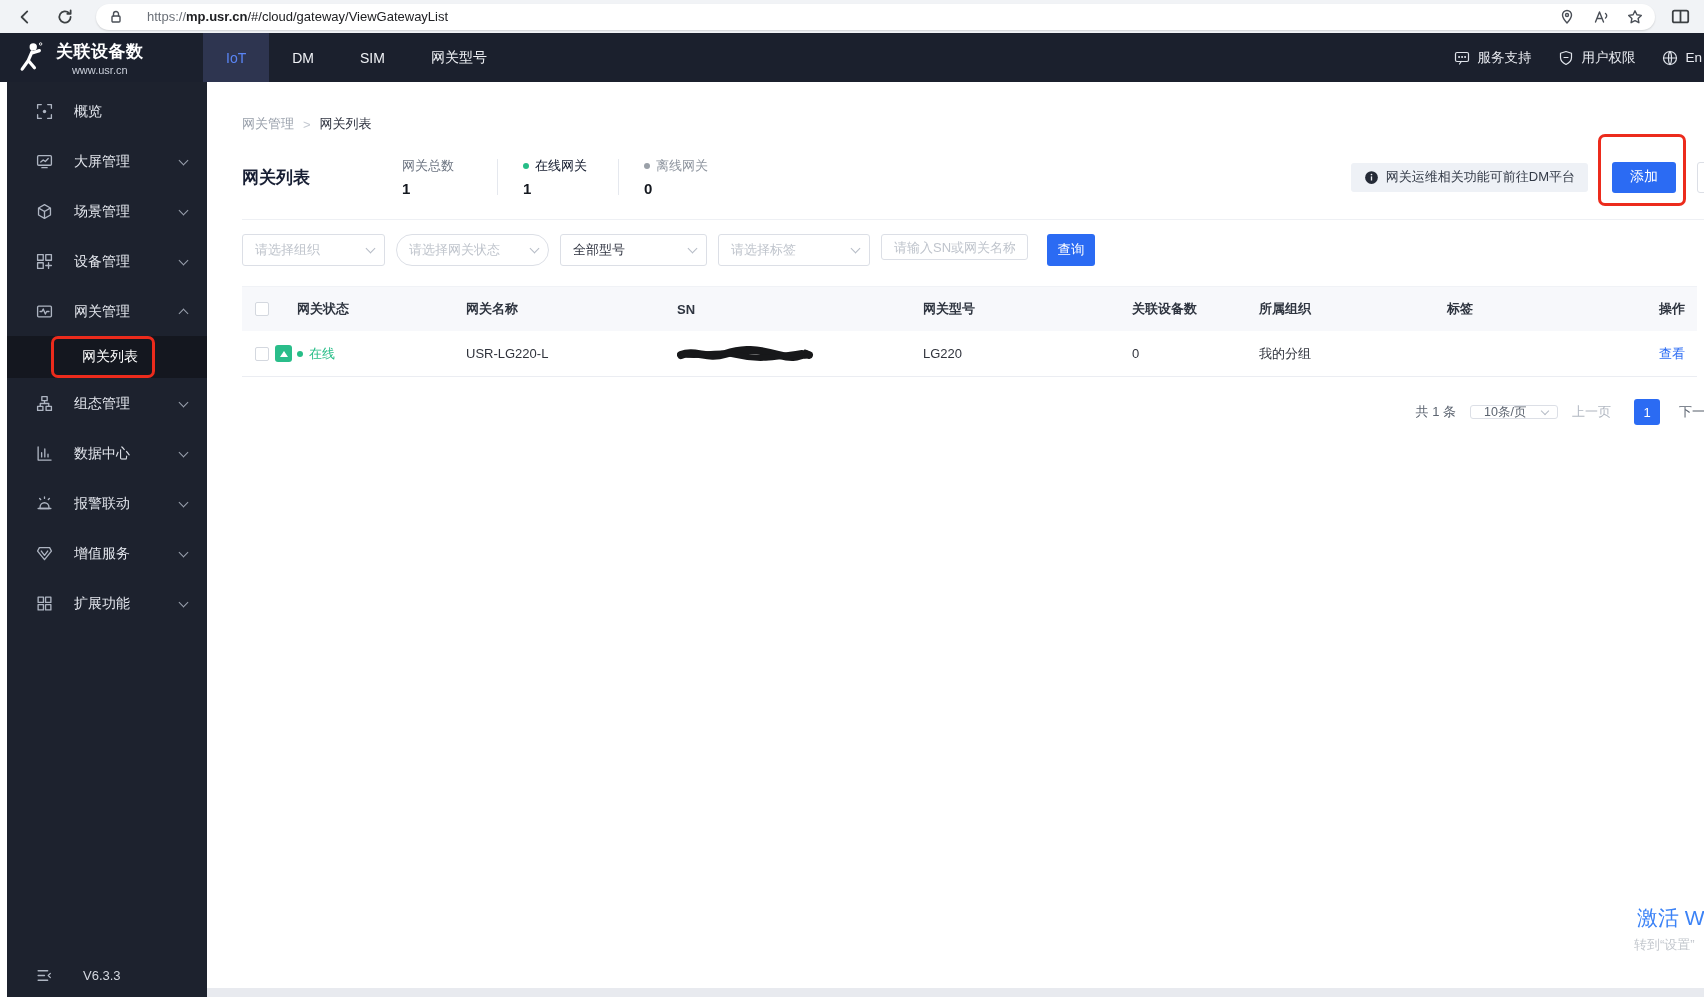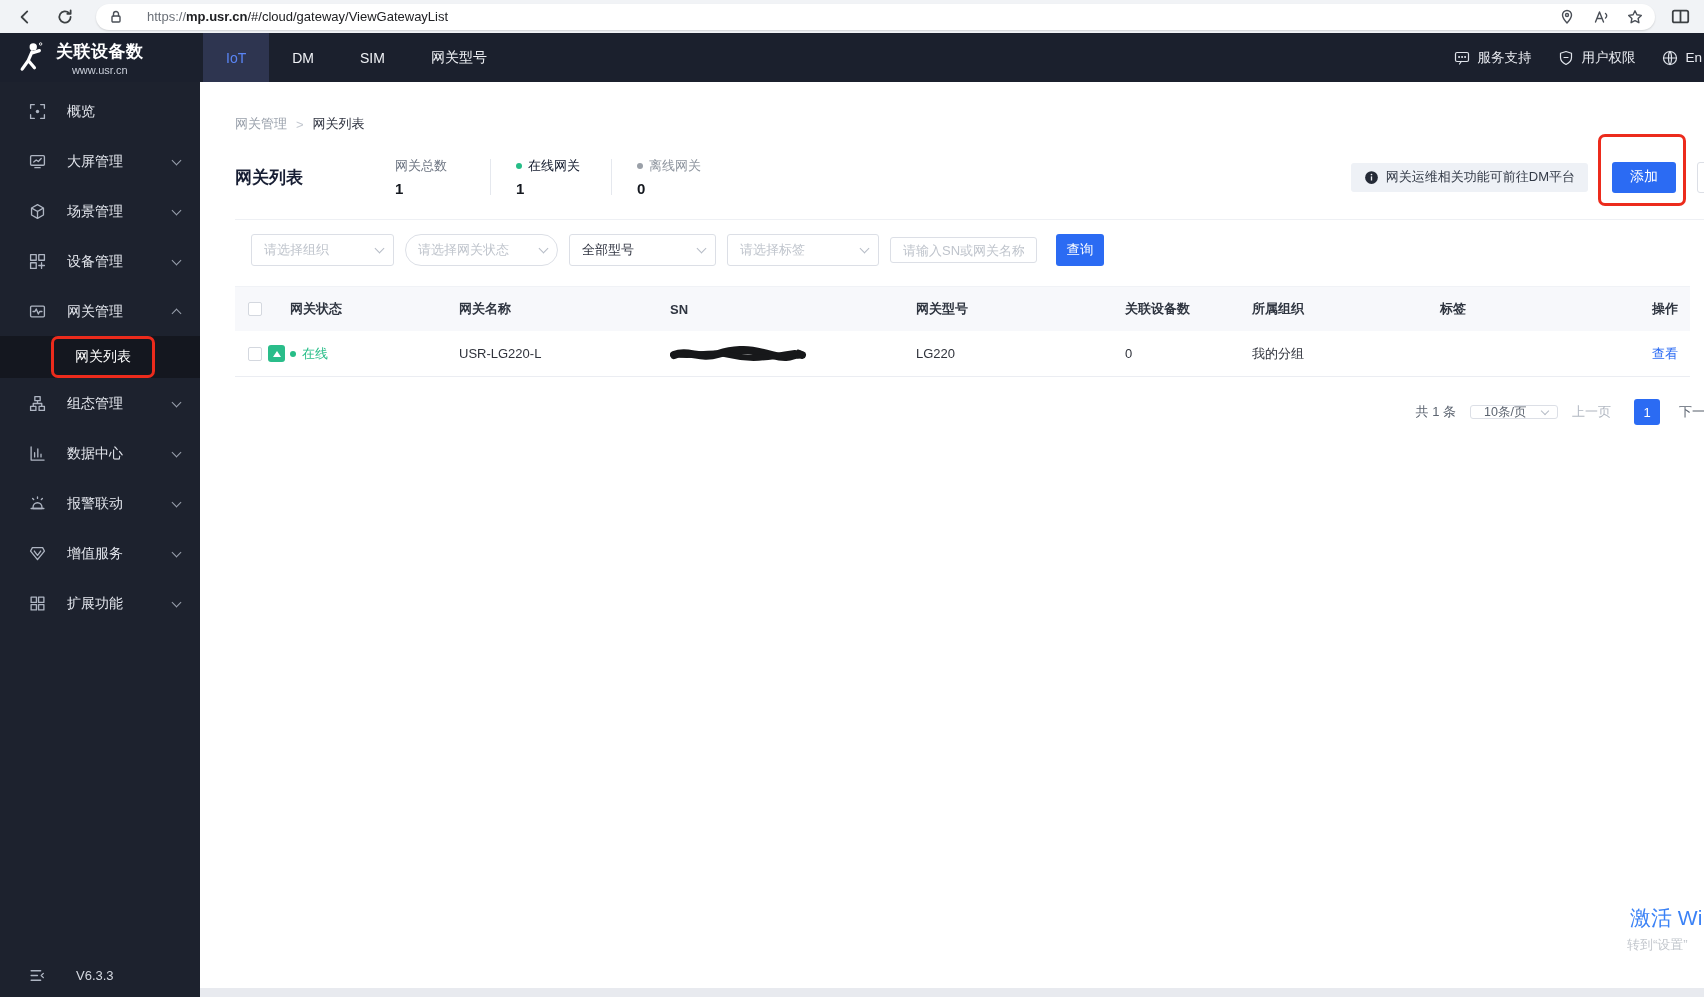--- a/index.html
+++ b/index.html
@@ -24,21 +24,21 @@
   .logo-text { margin-left:9px; text-align:center; }
   .logo-title { font-size:17px; font-weight:bold; color:#fff; letter-spacing:.5px; }
   .logo-sub { font-size:11px; color:#c9ced9; margin-top:1px; }
   .tab { display:flex; align-items:center; padding:0 23px; font-size:14px; color:#f0f2f6; cursor:pointer; }
   .tab.active { background:#2e3550; color:#5a85f5; margin-left:3px; }
   .nav-right { margin-left:auto; display:flex; align-items:center; gap:27px; padding-right:2px; }
   .nav-right .nav-item { display:flex; align-items:center; gap:7px; font-size:13.5px; color:#e8eaf0; cursor:pointer; white-space:nowrap; }
   .nicon { width:16px; height:16px; stroke:#dfe3ea; fill:none; stroke-width:1.2; stroke-linecap:round; stroke-linejoin:round; }
 
   
-  .shell { display:flex; height:915px; }
+  .shell { display:flex; height:915px;padding-left:7px; }
   .sidebar { width:200px; background:#1d222e; display:flex; flex-direction:column; color:#dde1e9; flex-shrink:0; }
   .side-item { height:49px; display:flex; align-items:center; padding:0 20px 0 29px; font-size:14px; color:#e2e5ec; cursor:pointer; margin-top:1px; }
   .side-item:first-child { margin-top:5px; }
   .sicon { width:17px; height:17px; stroke:#aeb5c2; fill:none; stroke-width:1.25; stroke-linecap:round; stroke-linejoin:round; margin-right:21px; flex-shrink:0; }
   .chv { width:7px; height:7px; border-right:1.4px solid #9aa1ae; border-bottom:1.4px solid #9aa1ae; transform:rotate(45deg); margin-left:auto; margin-top:-3px; }
   .chv.up { transform:rotate(-135deg); margin-top:4px; }
   .side-sub { height:42px; background:#14171f; display:flex; align-items:center; padding-left:75px; font-size:14px; color:#fff; cursor:pointer; }
   .side-footer { margin-top:auto; display:flex; align-items:center; padding:0 20px 13px 29px; }
   .side-version { font-size:13px; color:#d4d8e0; margin-left:30px; }
 
@@ -56,21 +56,21 @@
   .stat.online .stat-value { color:#14181f; }
   .dot { width:6px; height:6px; border-radius:50%; display:inline-block; }
   .dot.green { background:#26bd87; }
   .dot.gray { background:#9aa0a8; }
   .stat-div { width:1px; height:36px; background:#e5e8ee; }
   .notice { margin-left:auto; height:29px; background:#eef1f6; border-radius:3px; display:flex; align-items:center; gap:7px; padding:0 13px; font-size:13px; color:#333a47; white-space:nowrap; }
   .add-btn { width:64px; height:31px; background:#2b6bf3; color:#fff; font-size:14px; border:none; border-radius:3px; margin-left:24px; cursor:pointer; }
   .partial-btn { width:60px; height:31px; background:#fff; border:1px solid #dcdfe6; border-radius:3px; font-size:14px; color:#2f3340; margin-left:21px; margin-right:-53px; padding-left:12px; text-align:left; white-space:nowrap; cursor:pointer; }
 
   
-  .filters { display:flex; align-items:center; margin-top:14px;margin-left:16px; }
+  .filters { display:flex; margin-top:14px; }
   .sel { height:32px; border:1px solid #dcdfe6; border-radius:3px; display:flex; align-items:center; padding:0 10px 0 12px; font-size:13px; color:#bfc4cc; cursor:pointer; background:#fff; }
   .sel .val { color:#2f3340; }
   .sel .schv { width:7px; height:7px; border-right:1.4px solid #b6bcc6; border-bottom:1.4px solid #b6bcc6; transform:rotate(45deg); margin-left:auto; margin-top:-3px; }
   .sel span:first-child { margin-right:14px; }
   .w1{width:143px; margin-right:11px;} .w2{width:153px; margin-right:11px;border-radius:16px;} .w3{width:147px; margin-right:11px;} .w4{width:152px; margin-right:11px;}
   .search-input { width:147px; height:26px; border:1px solid #dcdfe6; border-radius:3px; padding:0 12px; font-size:13px; color:#2f3340; margin-right:19px; }
   .search-input::placeholder { color:#bfc4cc; }
   .query-btn { width:48px; height:32px; background:#2b6bf3; color:#fff; border:none; border-radius:3px; font-size:13.5px; cursor:pointer; }
 
   

